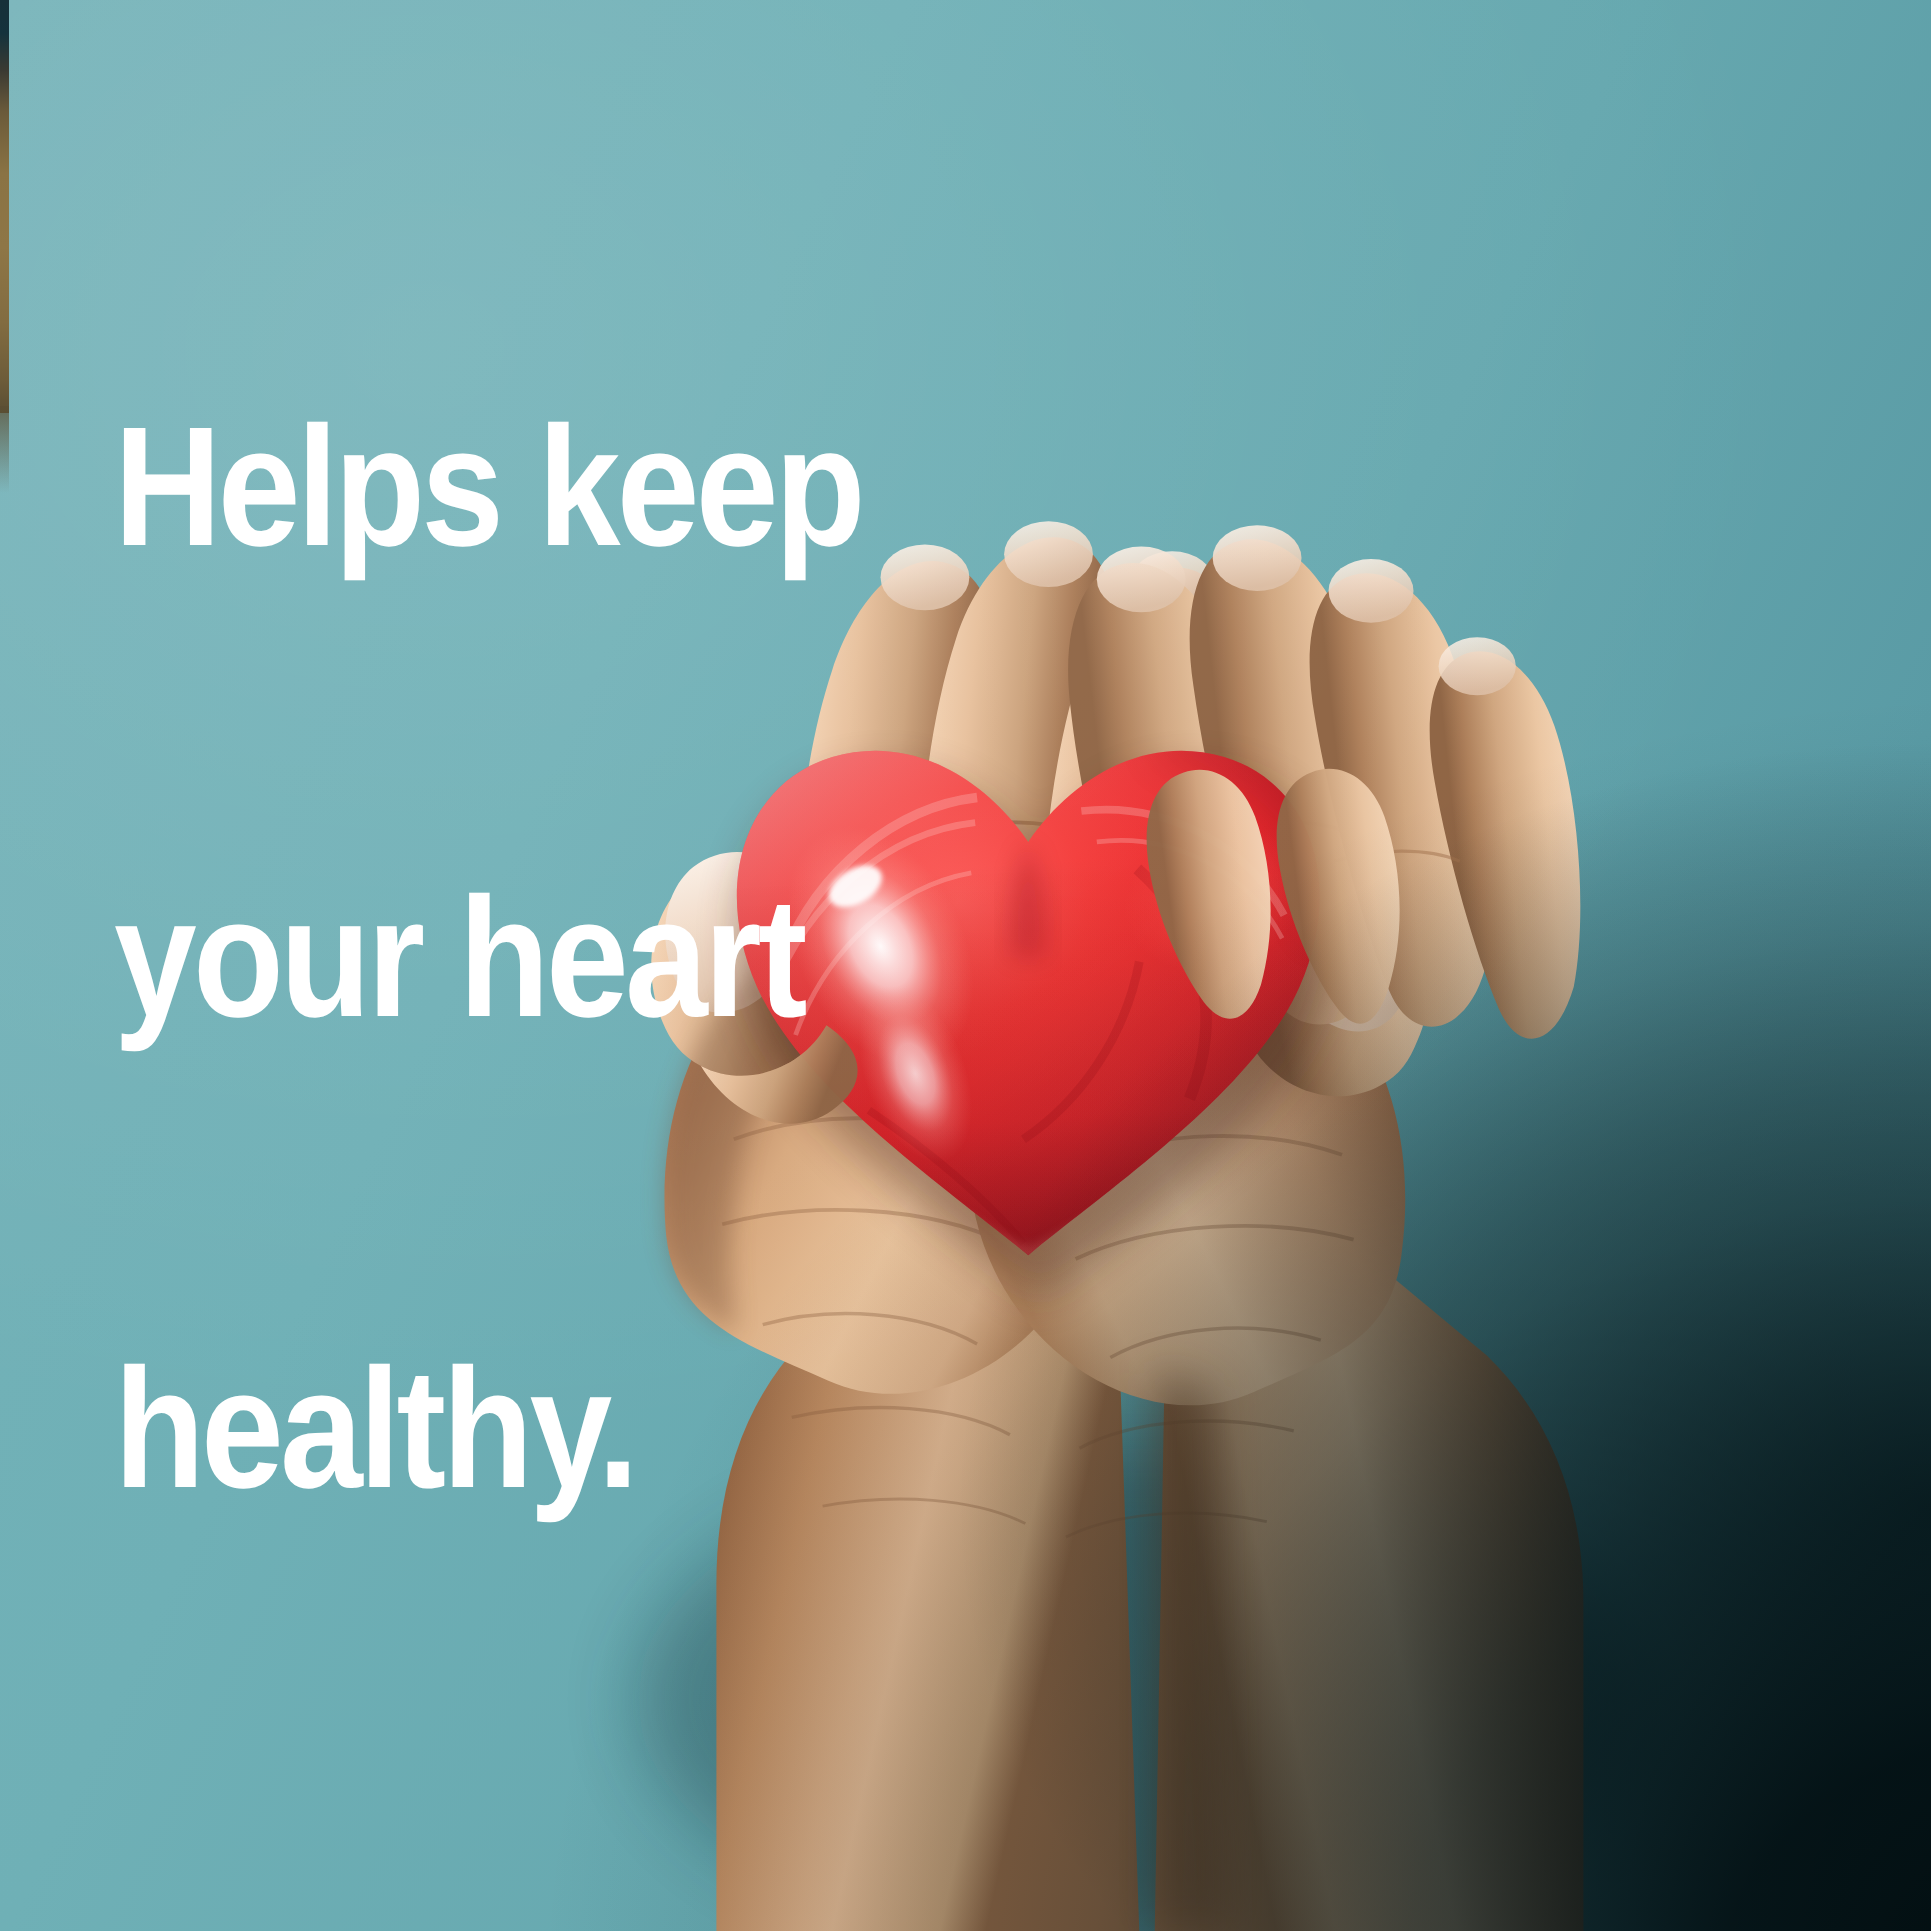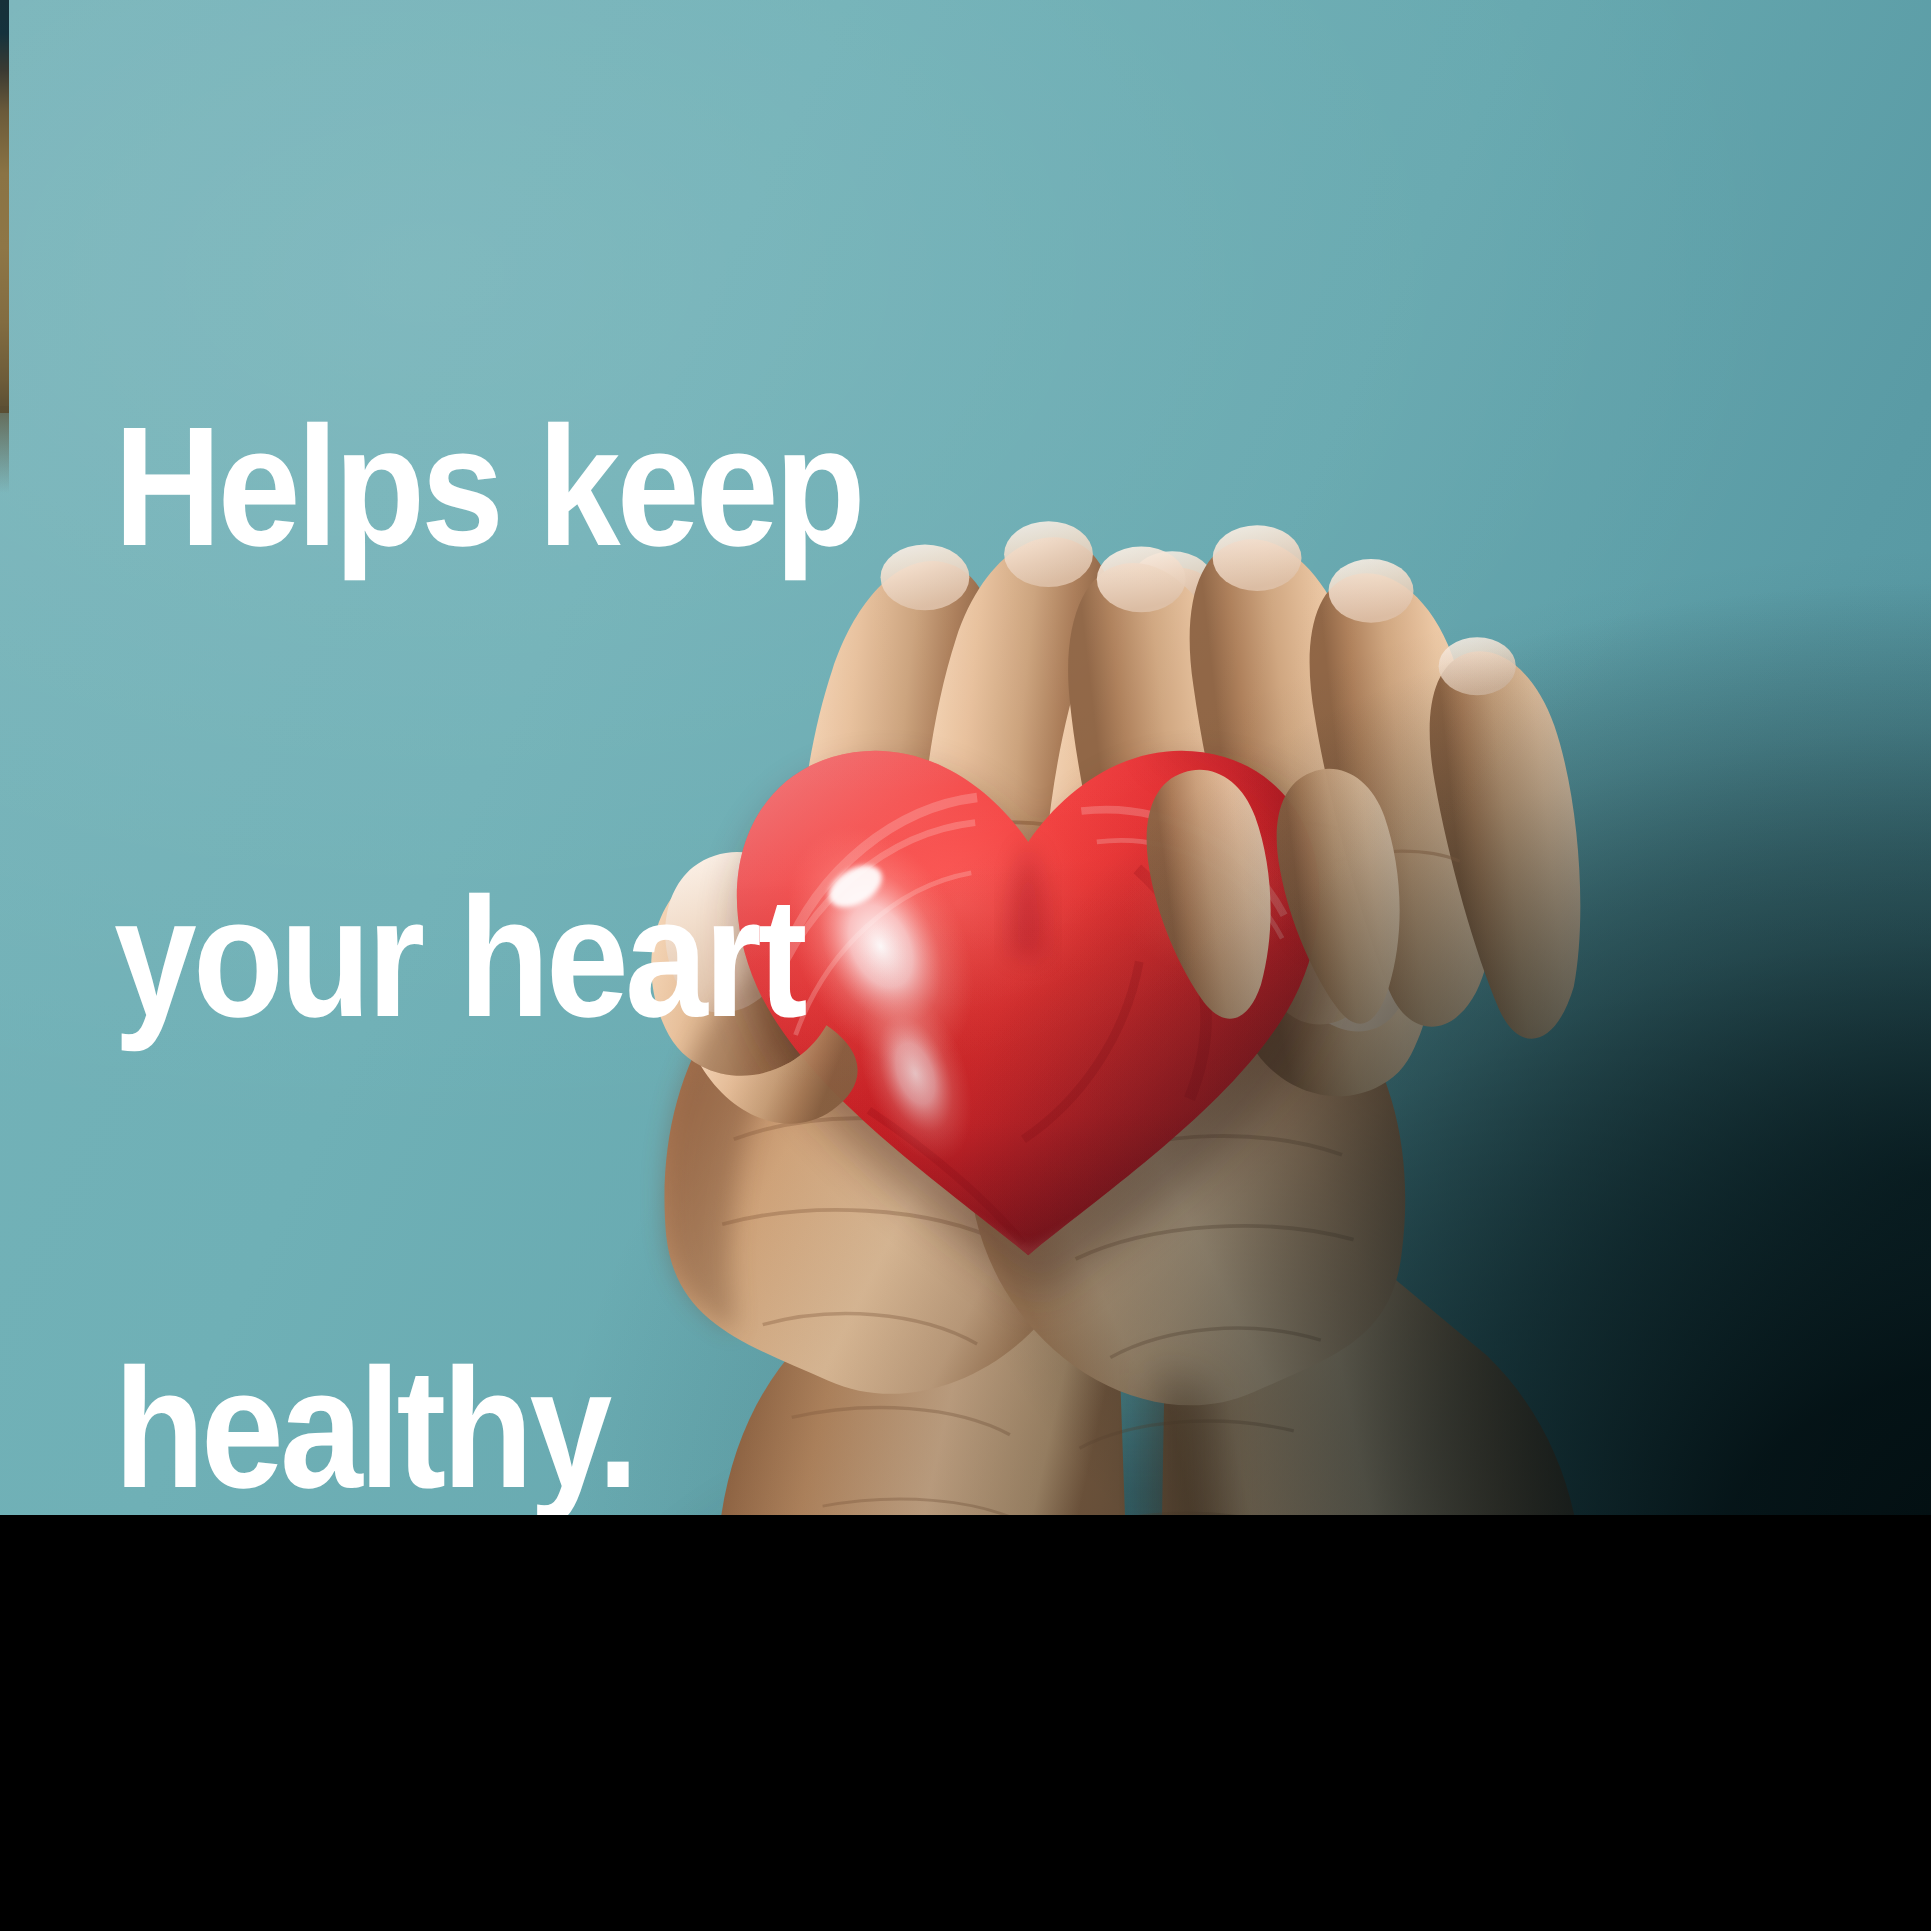--- a/index.html
+++ b/index.html
@@ -3,21 +3,21 @@
 <meta charset="utf-8">
 <style>
   html, body {
     margin: 0; padding: 0;
     width: 1931px; height: 1931px;
     overflow: hidden;
     background: #000;
   }
   #stage {
     position: relative;
-    width: 1931px; height: 1515px;
+    width: 1931px; height: 1931px;
     overflow: hidden;
     font-family: "Liberation Sans", "DejaVu Sans", sans-serif;
   }
 
   
   .bg-base {
     position: absolute; inset: 0;
     background: linear-gradient(115deg, #76b3b9 0%, #6fb0b6 32%, #66a8af 58%, #5a9ba5 80%, #53949f 100%);
   }
   .bg-vignette {

